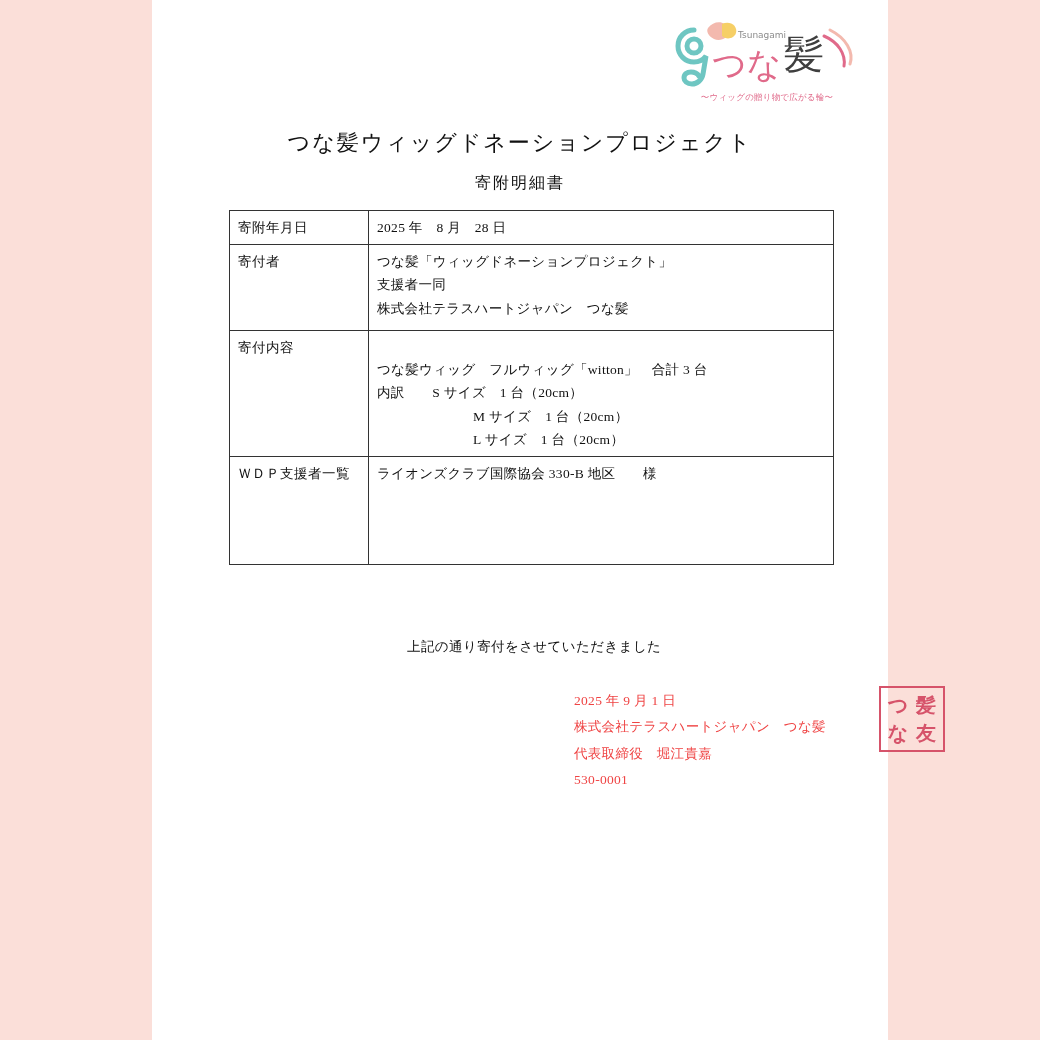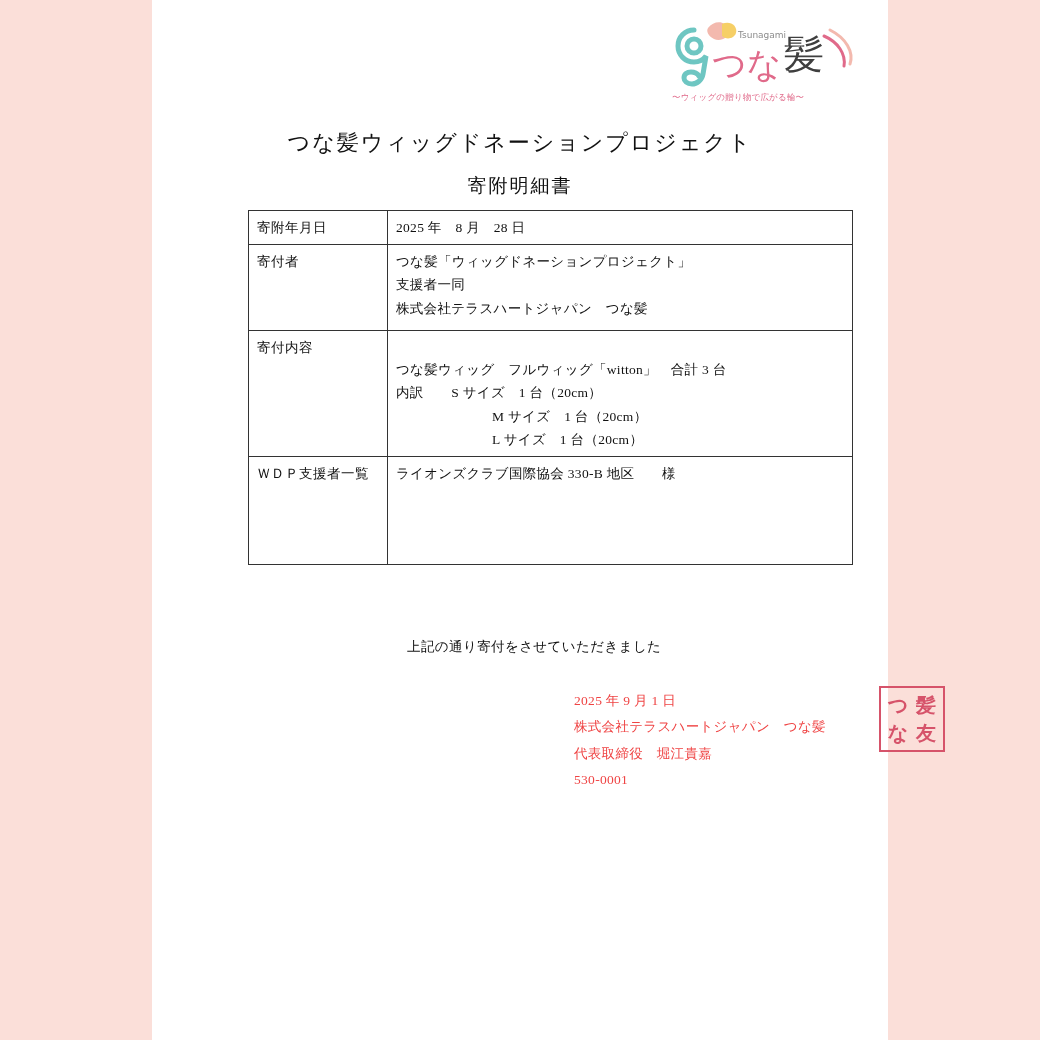--- a/index.html
+++ b/index.html
@@ -33,21 +33,21 @@
     left: 0;
     top: 0;
     width: 190px;
     height: 72px;
   }
   .logo-tagline {
     position: absolute;
     left: 0;
     top: 74px;
     width: 190px;
-    text-align: left;
+    text-align: center;
     font-family: "DejaVu Sans", sans-serif;
     font-size: 8.5px;
     color: #e06a8a;
     letter-spacing: 0.2px;
   }
   .doc-title {
     position: absolute;
     left: 0;
     top: 128px;
     width: 736px;
@@ -55,27 +55,27 @@
     font-size: 22px;
     letter-spacing: 2px;
     color: #111;
   }
   .doc-subtitle {
     position: absolute;
     left: 0;
     top: 173px;
     width: 736px;
     text-align: center;
-    font-size: 19px;
+    font-size: 16px;
     letter-spacing: 2px;
     color: #111;
   }
   table.detail {
     position: absolute;
-    left: 96px;
+    left: 77px;
     top: 210px;
     width: 605px;
     border-collapse: collapse;
     table-layout: fixed;
   }
   table.detail td {
     border: 1px solid #333;
     vertical-align: top;
     padding: 5px 8px 5px 8px;
     font-size: 13.5px;

